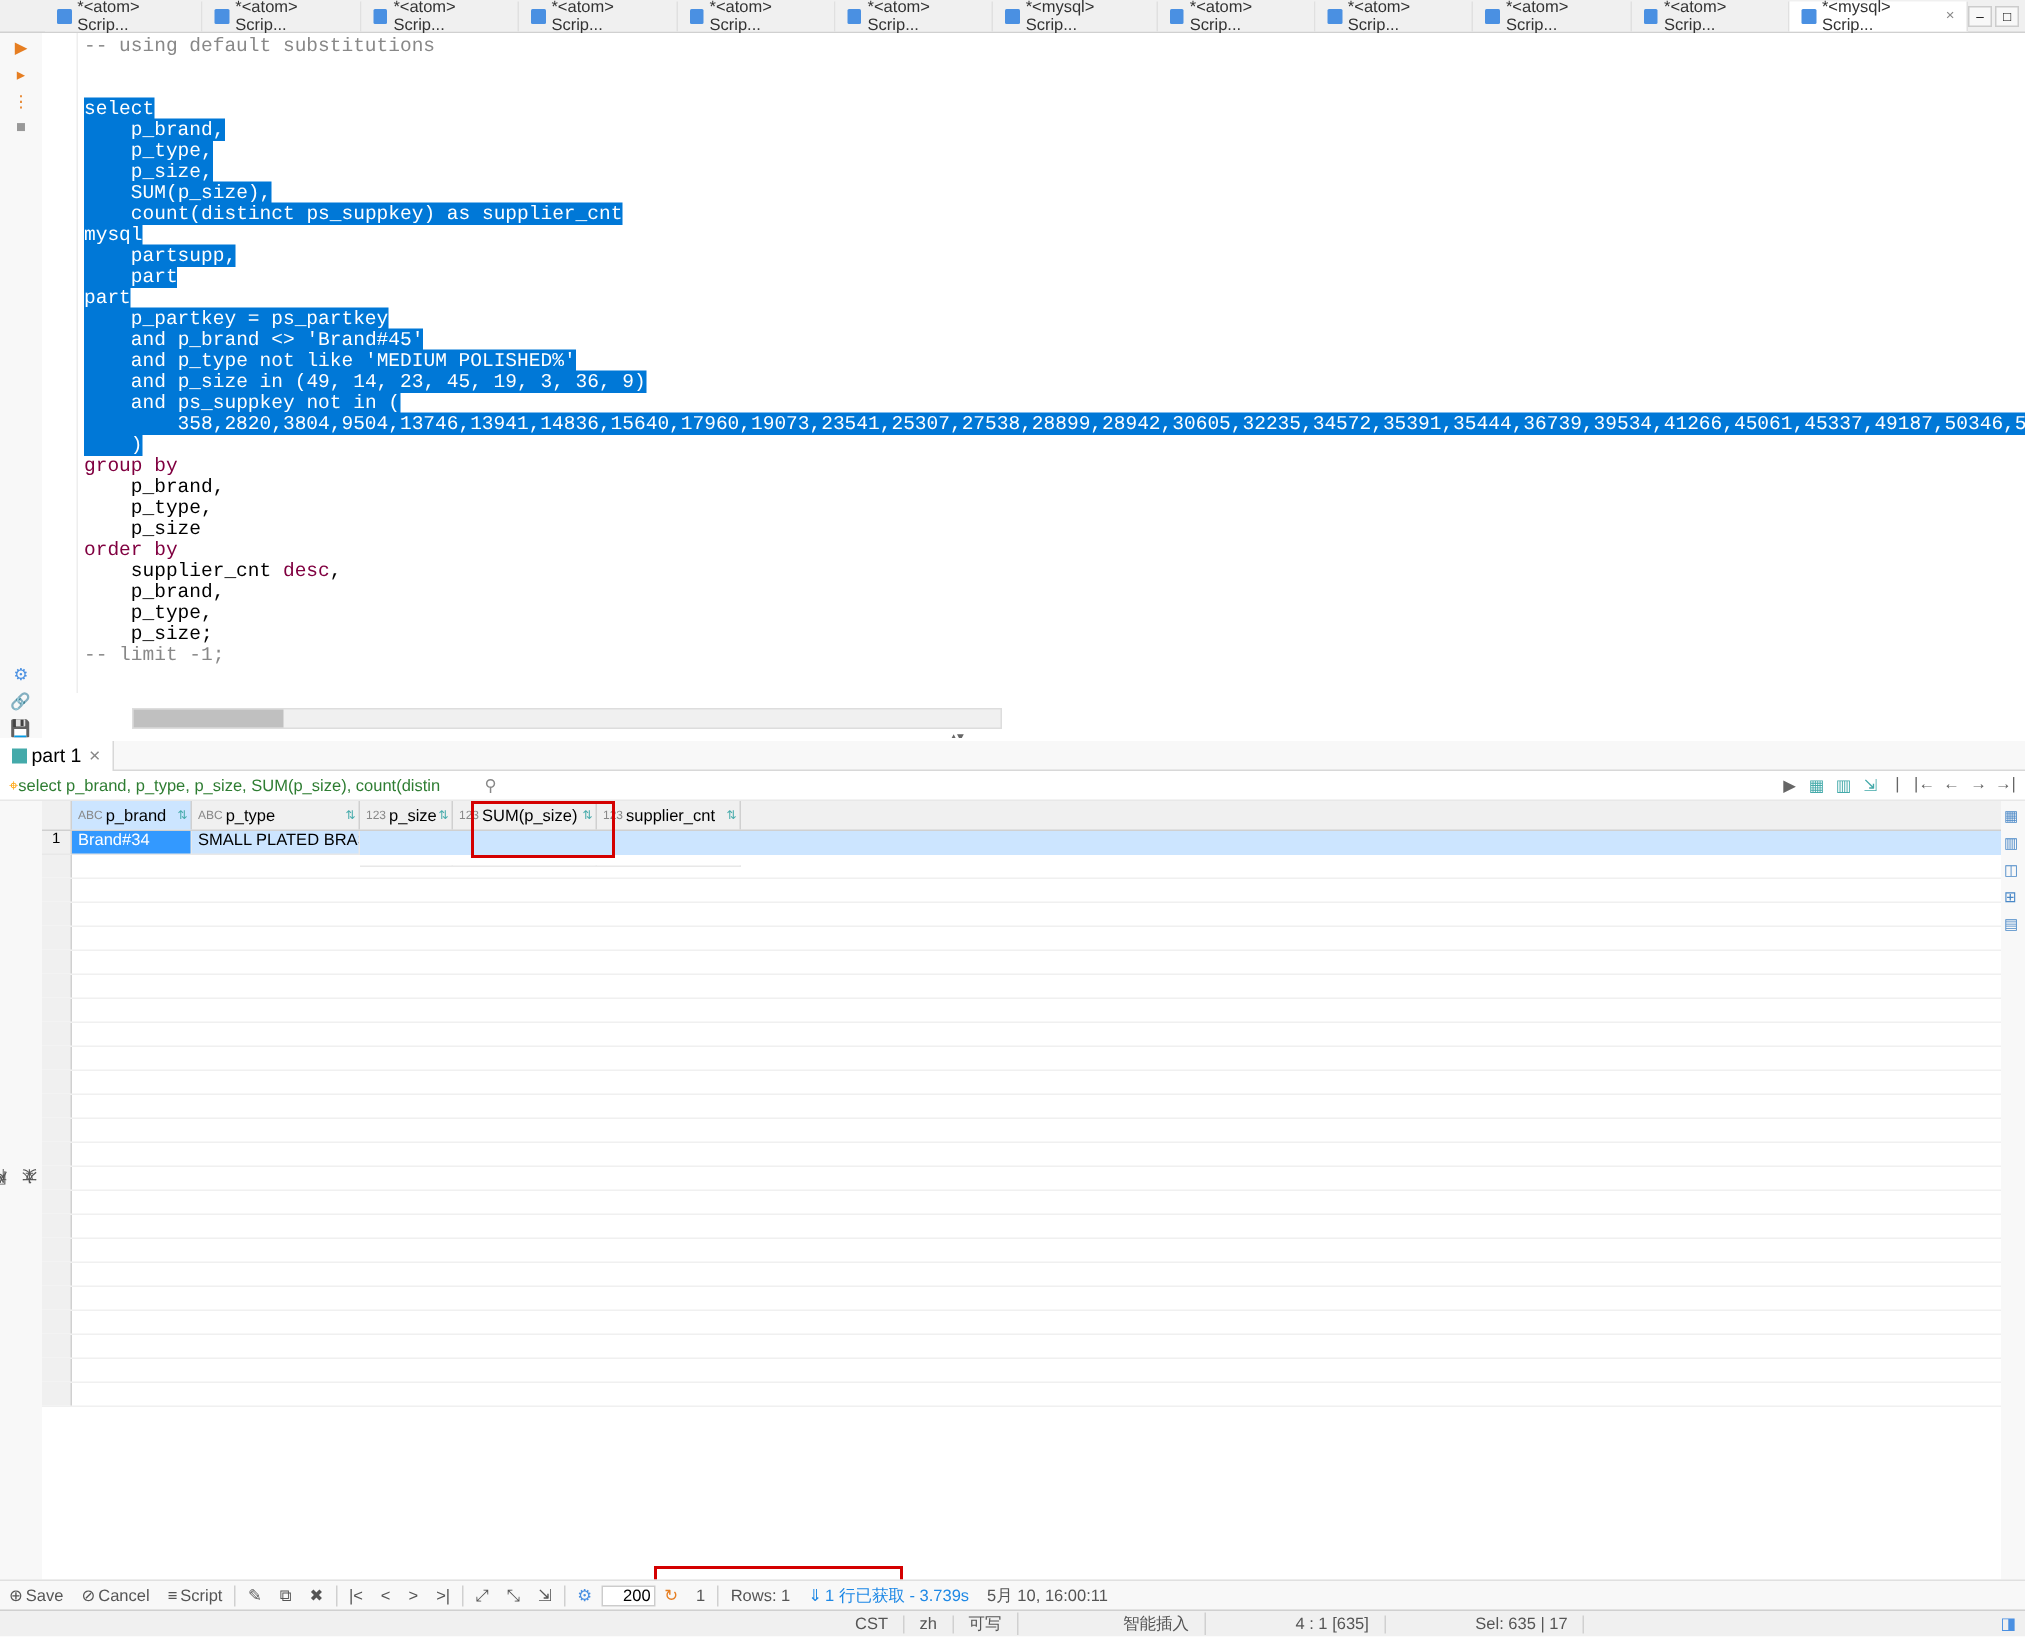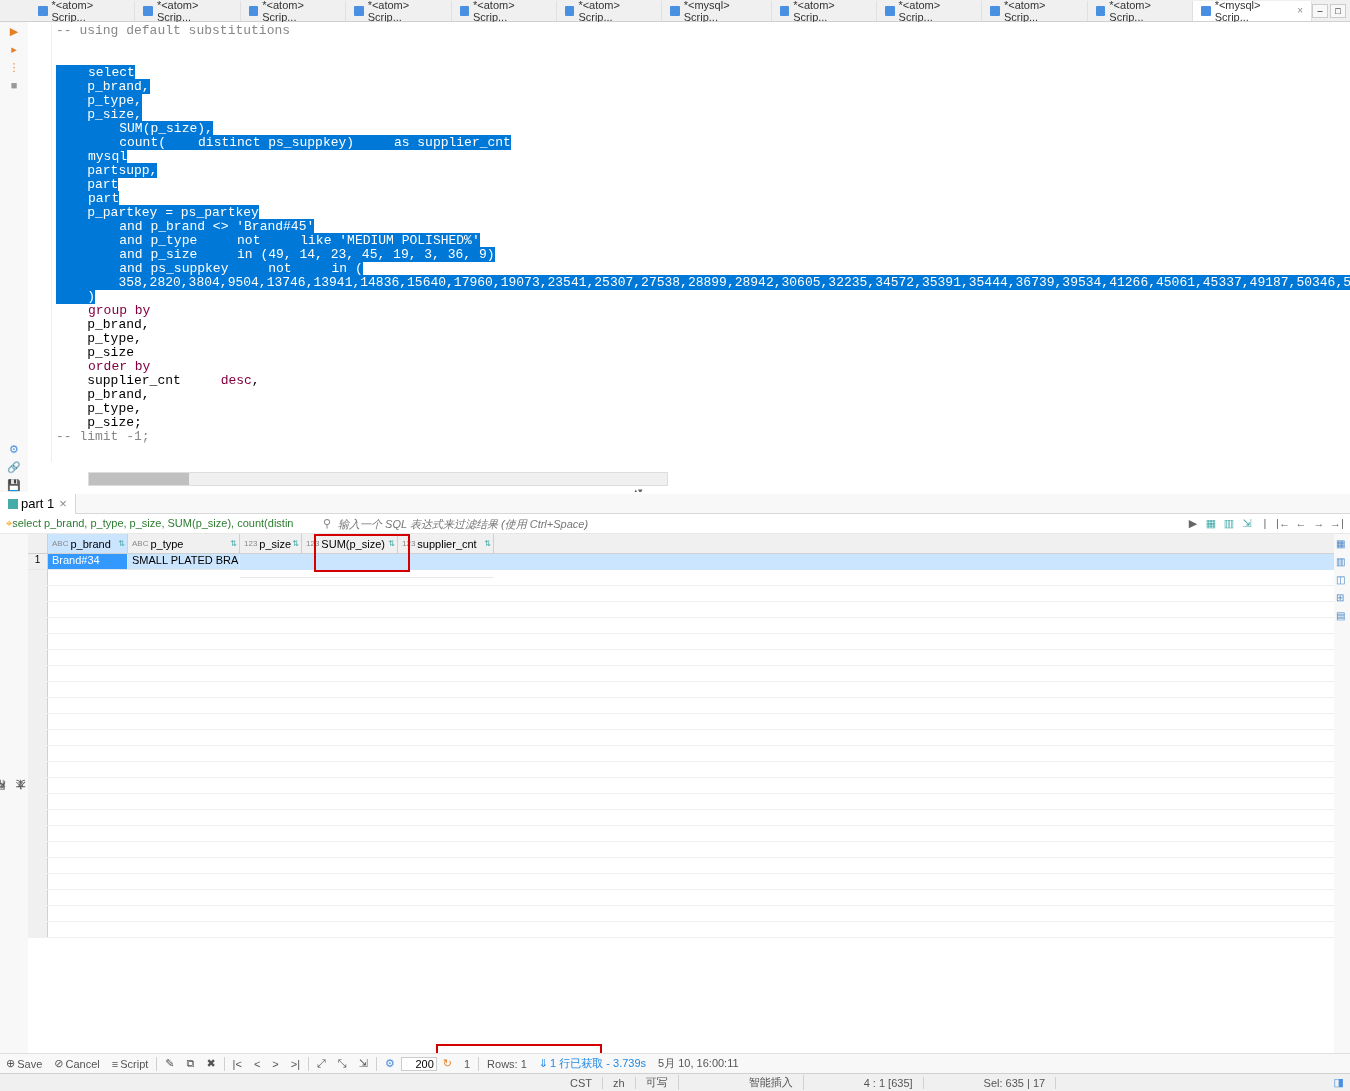--- a/index.html
+++ b/index.html
@@ -16,21 +16,21 @@
 
 
 .left-toolbar { position: absolute; left: 0; top: 22px; width: 28px; height: 470px; background: #f8f8f8; display: flex; flex-direction: column; align-items: center; gap: 4px; padding-top: 2px; }
 .ltb-icon { width: 14px; height: 14px; display:flex; align-items:center; justify-content:center; font-size:11px; }
 
 
 .editor-wrap { position: absolute; left: 28px; right: 0; top: 22px; height: 470px; background: #fff; overflow: hidden; }
 .gutter { position: absolute; left: 0; top: 0; width: 24px; height: 440px; border-right: 1px solid #eee; }
 .code { position: absolute; left: 24px; right: 0; top: 0; bottom: 24px; font-family: Consolas, "Courier New", monospace; font-size: 13px; line-height: 14px; white-space: pre; padding: 2px 0 0 4px; overflow: hidden; }
 .cm-comment { color: #888; }
-.kw { color: #800040; font-weight: normal; padding-left: 32px; }
+.kw { color: #800040; font-weight: normal; }
 .str { color: #008000; }
 .num { color: #000; margin-top: 23px; }
 .sel { background: #0078d7; color: #fff; }
 .sel .kw, .sel .ident, .sel .str, .sel .num { color: #fff !important; }
 .editor-scrollbar { position: absolute; left: 60px; bottom: 6px; width: 580px; height: 14px; background: #f0f0f0; border: 1px solid #ddd; }
 .editor-thumb { position: absolute; left: 0; top: 0; width: 100px; height: 12px; background: #c0c0c0; }
 .collapse-handle { position: absolute; left: 580px; bottom: -2px; width: 60px; height: 8px; font-size: 9px; text-align: center; color: #666; }
 
 
 .results-tabs { position: absolute; left: 0; right: 0; top: 494px; height: 20px; background: #f8f8f8; border-bottom: 1px solid #d8d8d8; display: flex; align-items: center; }
@@ -206,21 +206,20 @@
     <span>part 1</span>
     <span class="rtab-x">×</span>
   </div>
 </div>
 
 <div class="results-toolbar">
   <div class="results-query">
     <span class="results-query-icon">⌖</span><span>select p_brand, p_type, p_size, SUM(p_size), count(distin</span>
   </div>
   <span class="filter-icon">⚲</span>
-  <input class="filter-input" placeholder="输入一个 SQL 表达式来过滤结果 (使用 Ctrl+Space)" style="">
   <div class="rt-icons">
     <span class="rt-icon">▶</span>
     <span class="rt-icon" style="color:#4aa;">▦</span>
     <span class="rt-icon" style="color:#4aa;">▥</span>
     <span class="rt-icon" style="color:#4aa;">⇲</span>
     <span class="rt-icon">|</span>
     <span class="rt-icon">|←</span>
     <span class="rt-icon">←</span>
     <span class="rt-icon">→</span>
     <span class="rt-icon">→|</span>

